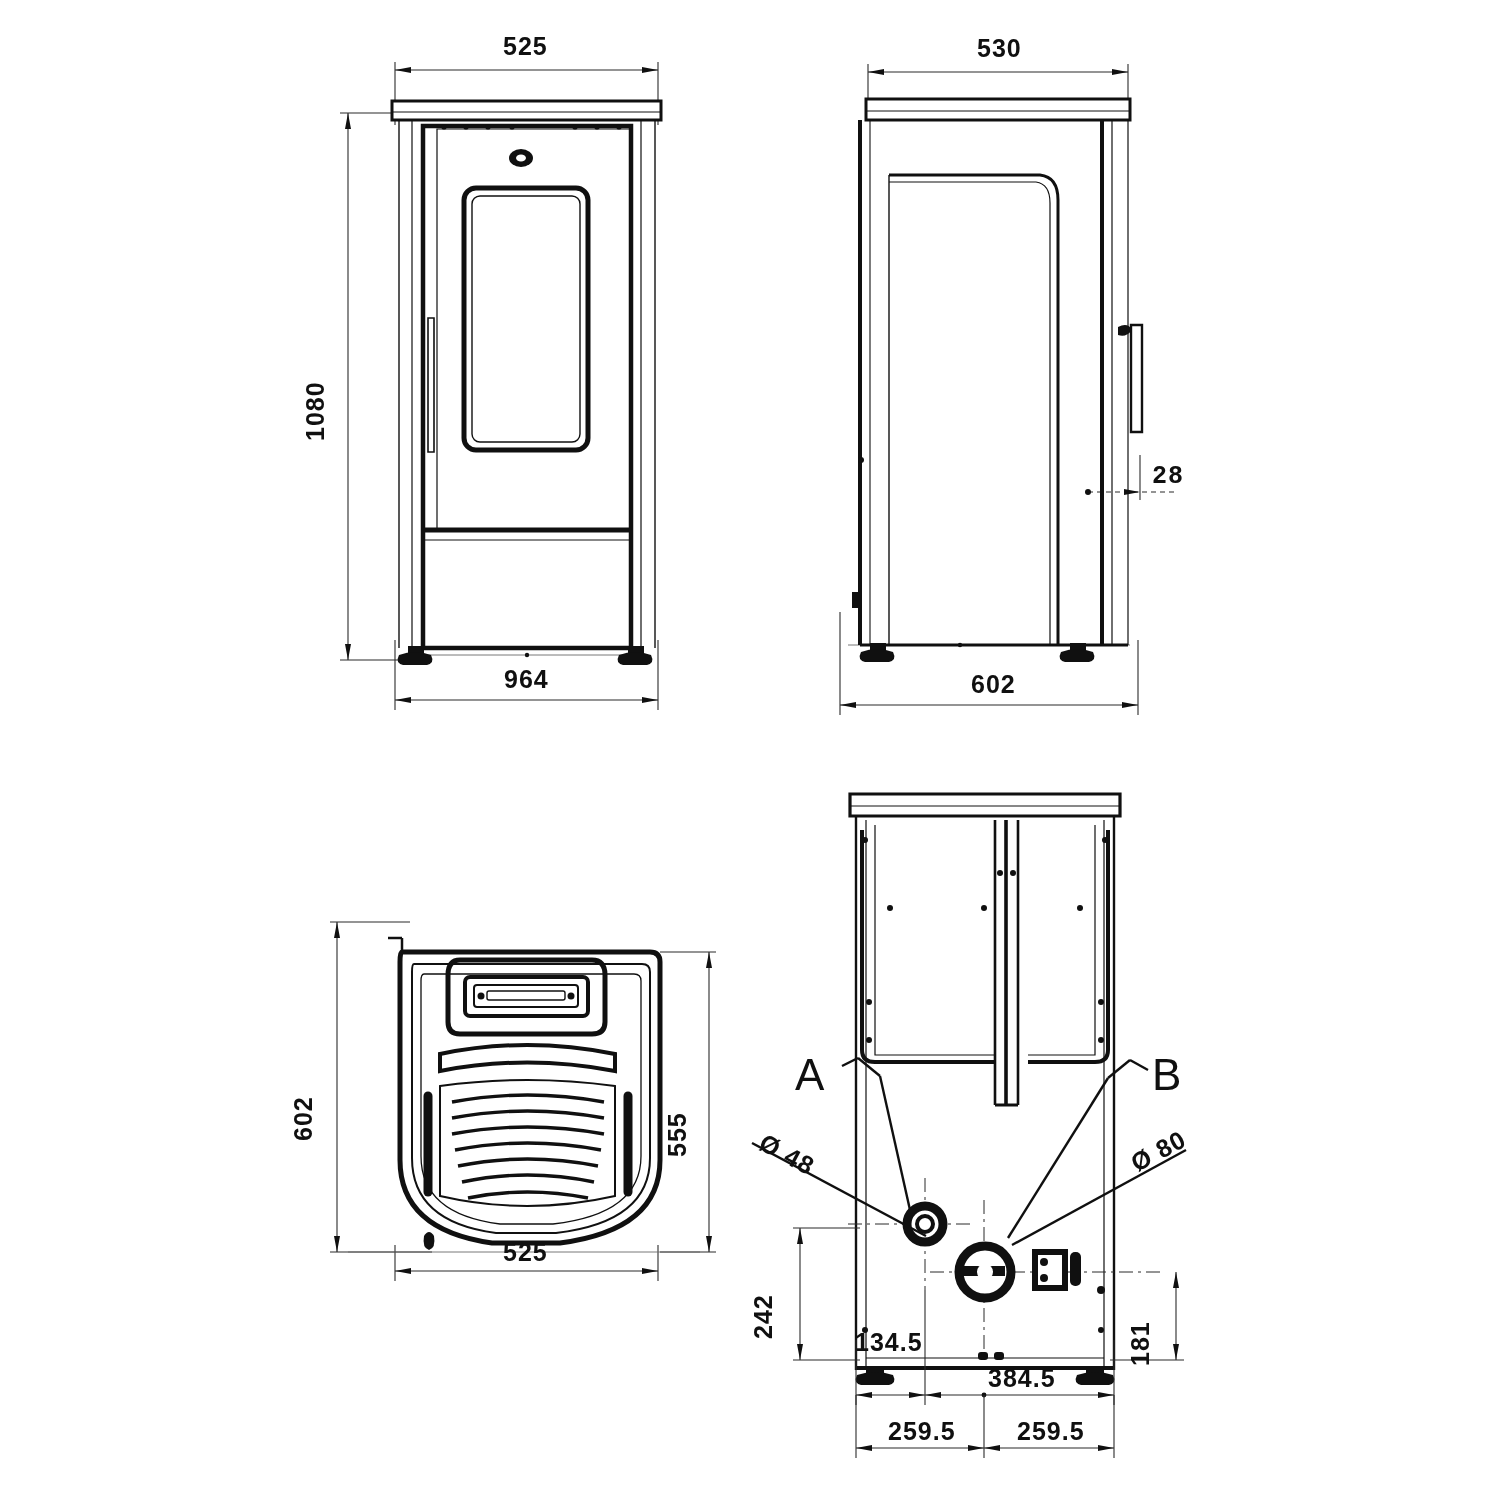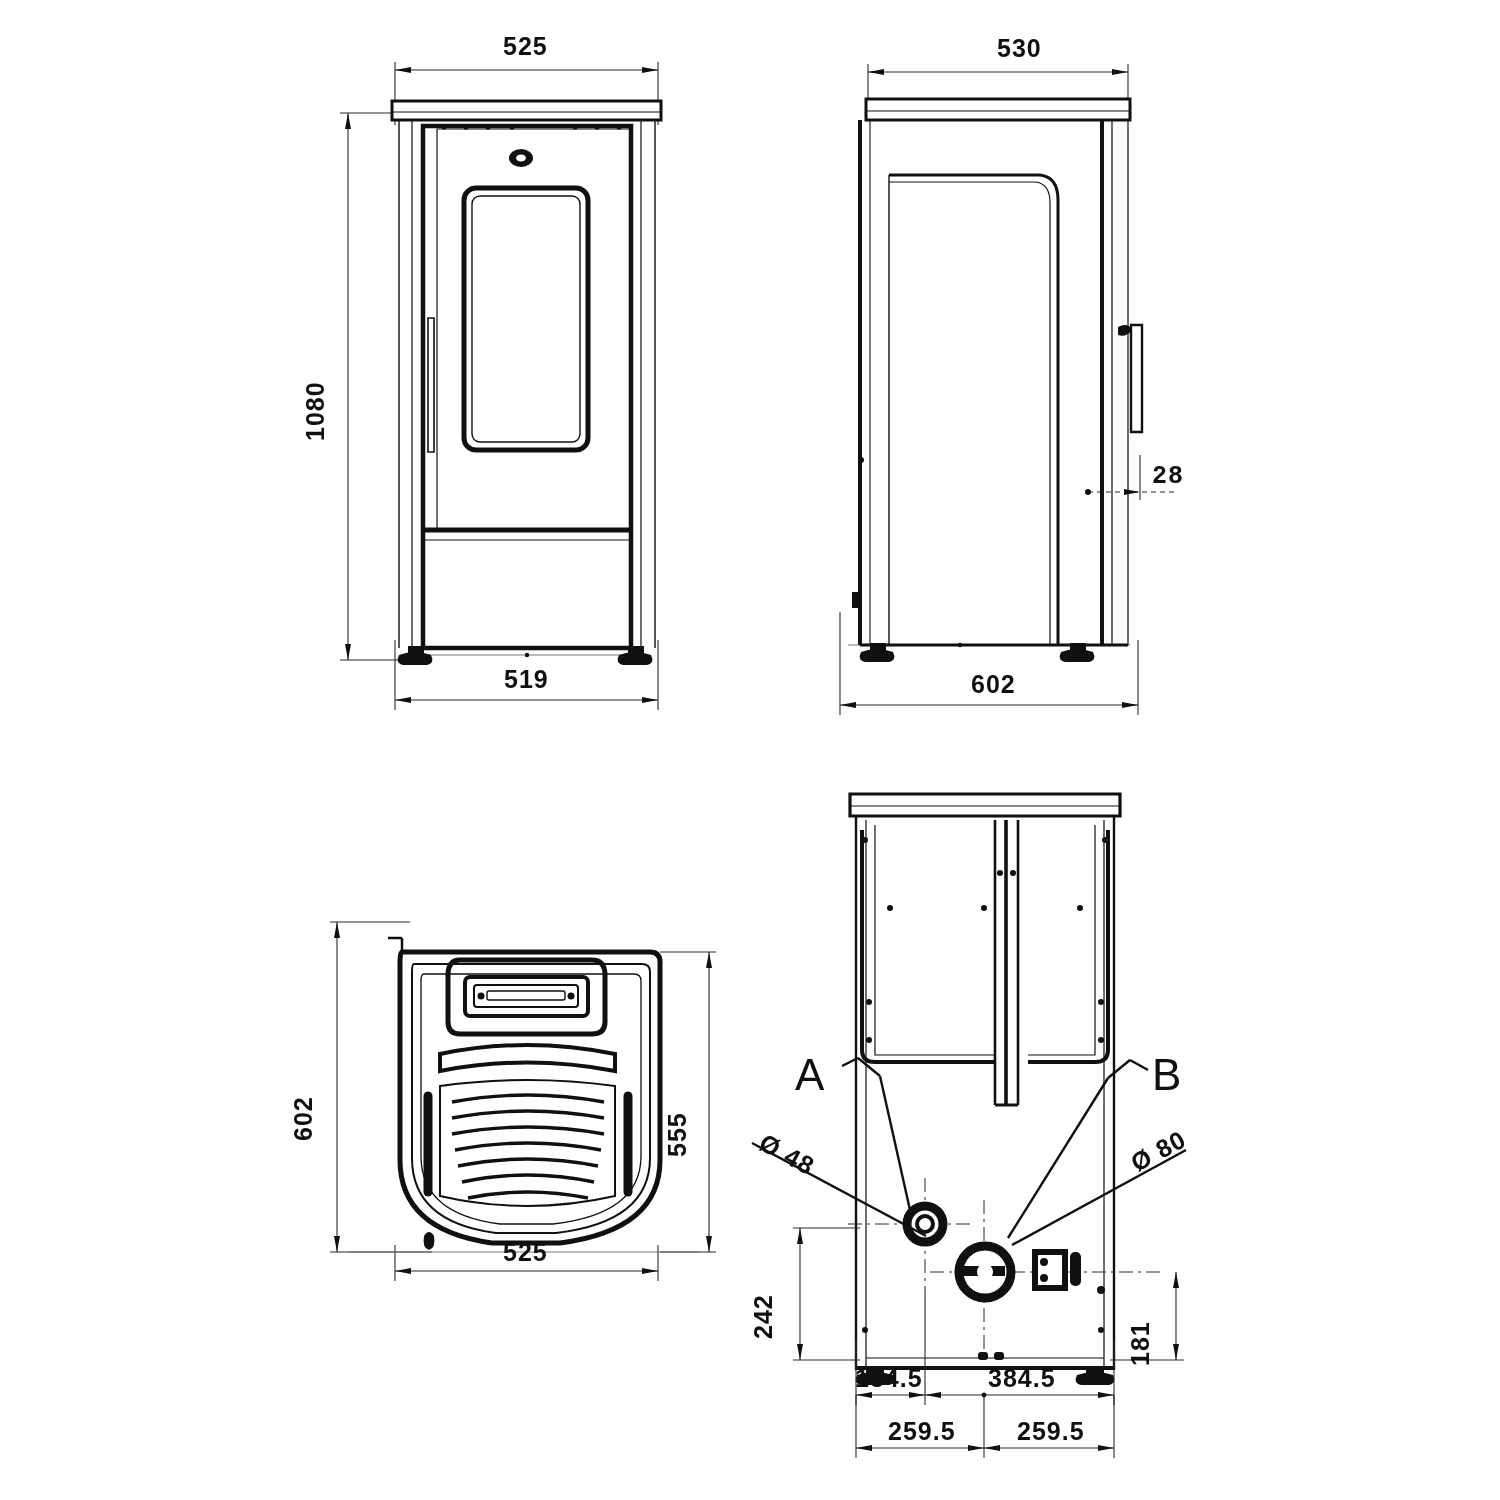--- a/index.html
+++ b/index.html
@@ -339,33 +339,33 @@
       <line x1="984" y1="1395" x2="984" y2="1458"></line>
       <line x1="1114" y1="1395" x2="1114" y2="1458"></line>
     </g>
   </g>
 </svg>
 
 <div>
 
   <span class="dimtxt" style="left:503px;top:32px;">525</span>
   <span class="dimtxt vert" style="left:330px;top:412px;transform:rotate(-90deg);">1080</span>
-  <span class="dimtxt" style="left:504px;top:665px;">519</span>
-
-  <span class="dimtxt" style="left:977px;top:34px;margin-left:20px;">530</span>
+  <span class="dimtxt" style="left:504px;top:665px;">964</span>
+
+  <span class="dimtxt" style="left:977px;top:34px;">530</span>
   <span class="dimtxt" style="left:971px;top:670px;">602</span>
   <span class="dimtxt" style="left:1152px;top:462px;font-family:Liberation Mono, monospace;">28</span>
 
   <span class="dimtxt vert" style="left:318px;top:1112px;transform:rotate(-90deg);">602</span>
   <span class="dimtxt vert" style="left:692px;top:1128px;transform:rotate(-90deg);">555</span>
   <span class="dimtxt" style="left:503px;top:1238px;">525</span>
 
   <span class="lbl" style="left:795px;top:1050px;">A</span>
   <span class="lbl" style="left:1152px;top:1050px;">B</span>
   <span class="dimtxt" style="left:768px;top:1128px;transform:rotate(28deg);transform-origin:left top;">Ø 48</span>
   <span class="dimtxt" style="left:1126px;top:1152px;transform:rotate(-28deg);transform-origin:left top;">Ø 80</span>
   <span class="dimtxt vert" style="left:778px;top:1310px;transform:rotate(-90deg);">242</span>
   <span class="dimtxt vert" style="left:1155px;top:1337px;transform:rotate(-90deg);">181</span>
-  <span class="dimtxt" style="left:855px;top:1364px;">134.5</span>
+  <span class="dimtxt" style="left:855px;top:1328px;">134.5</span>
   <span class="dimtxt" style="left:988px;top:1364px;">384.5</span>
   <span class="dimtxt" style="left:888px;top:1417px;">259.5</span>
   <span class="dimtxt" style="left:1017px;top:1417px;">259.5</span>
 </div>
 
 </body></html>

